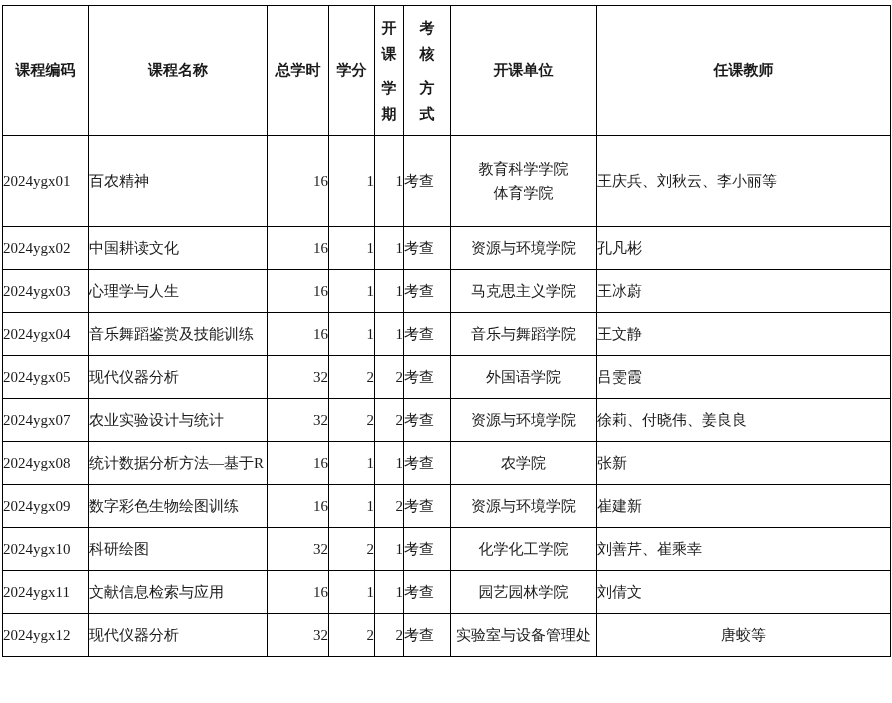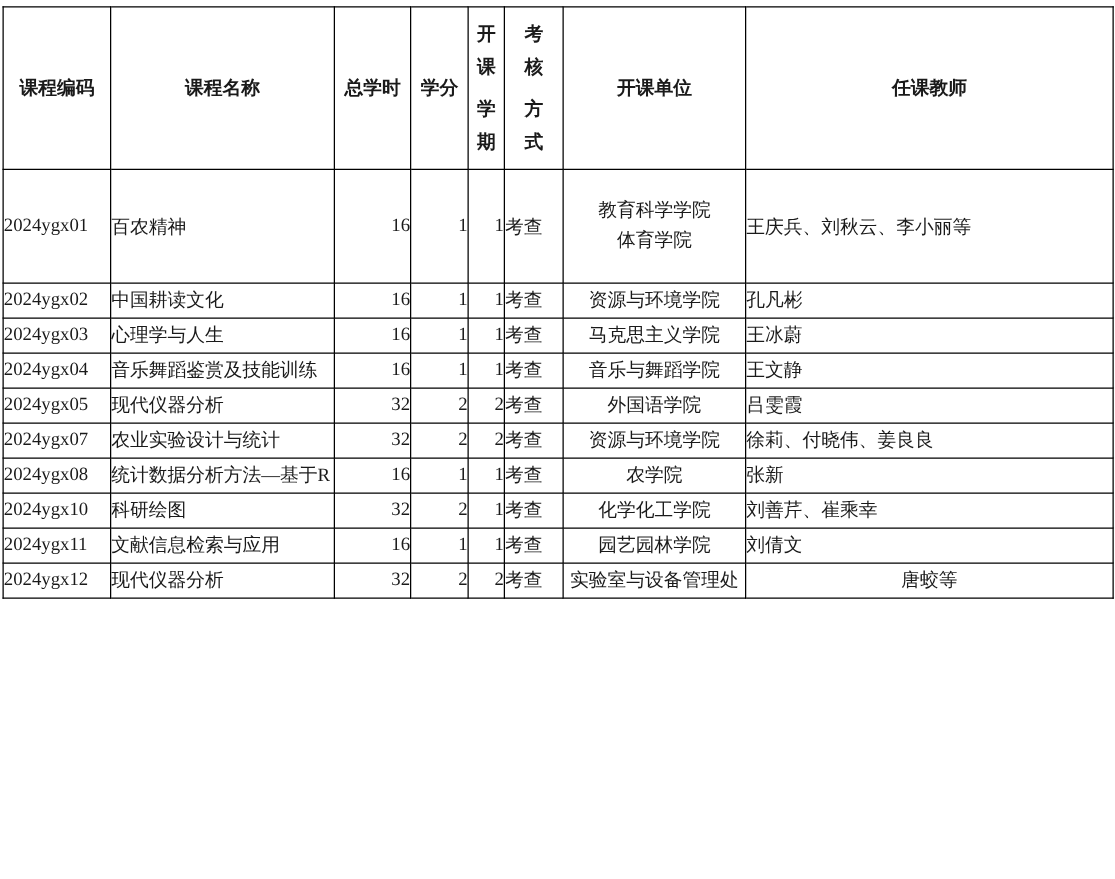--- a/index.html
+++ b/index.html
@@ -25,21 +25,21 @@
   table.course-table th,
   table.course-table td {
     border: 1px solid #000000;
     padding: 0;
     font-size: 15px;
     color: #1a1a1a;
     vertical-align: middle;
     overflow: hidden;
   }
   thead tr { height: 130px; }
-  tbody tr { height: 28px; }
+  tbody tr { height: 43px; }
   tbody tr.tall-row { height: 91px; }
 
   th {
     font-weight: bold;
     text-align: center;
     font-size: 15px;
   }
   .vhead {
     width: 1em;
     margin: 0 auto;
@@ -161,20 +161,30 @@
         <td class="cell-code">2024ygx08</td>
         <td class="cell-name">统计数据分析方法—基于R</td>
         <td class="cell-num">16</td>
         <td class="cell-num">1</td>
         <td class="cell-num">1</td>
         <td class="cell-assess">考查</td>
         <td class="cell-unit">农学院</td>
         <td class="cell-teach">张新</td>
       </tr>
       <tr>
+        <td class="cell-code">2024ygx09</td>
+        <td class="cell-name">数字彩色生物绘图训练</td>
+        <td class="cell-num">16</td>
+        <td class="cell-num">1</td>
+        <td class="cell-num">2</td>
+        <td class="cell-assess">考查</td>
+        <td class="cell-unit">资源与环境学院</td>
+        <td class="cell-teach">崔建新</td>
+      </tr>
+      <tr>
         <td class="cell-code">2024ygx10</td>
         <td class="cell-name">科研绘图</td>
         <td class="cell-num">32</td>
         <td class="cell-num">2</td>
         <td class="cell-num">1</td>
         <td class="cell-assess">考查</td>
         <td class="cell-unit">化学化工学院</td>
         <td class="cell-teach">刘善芹、崔乘幸</td>
       </tr>
       <tr>

